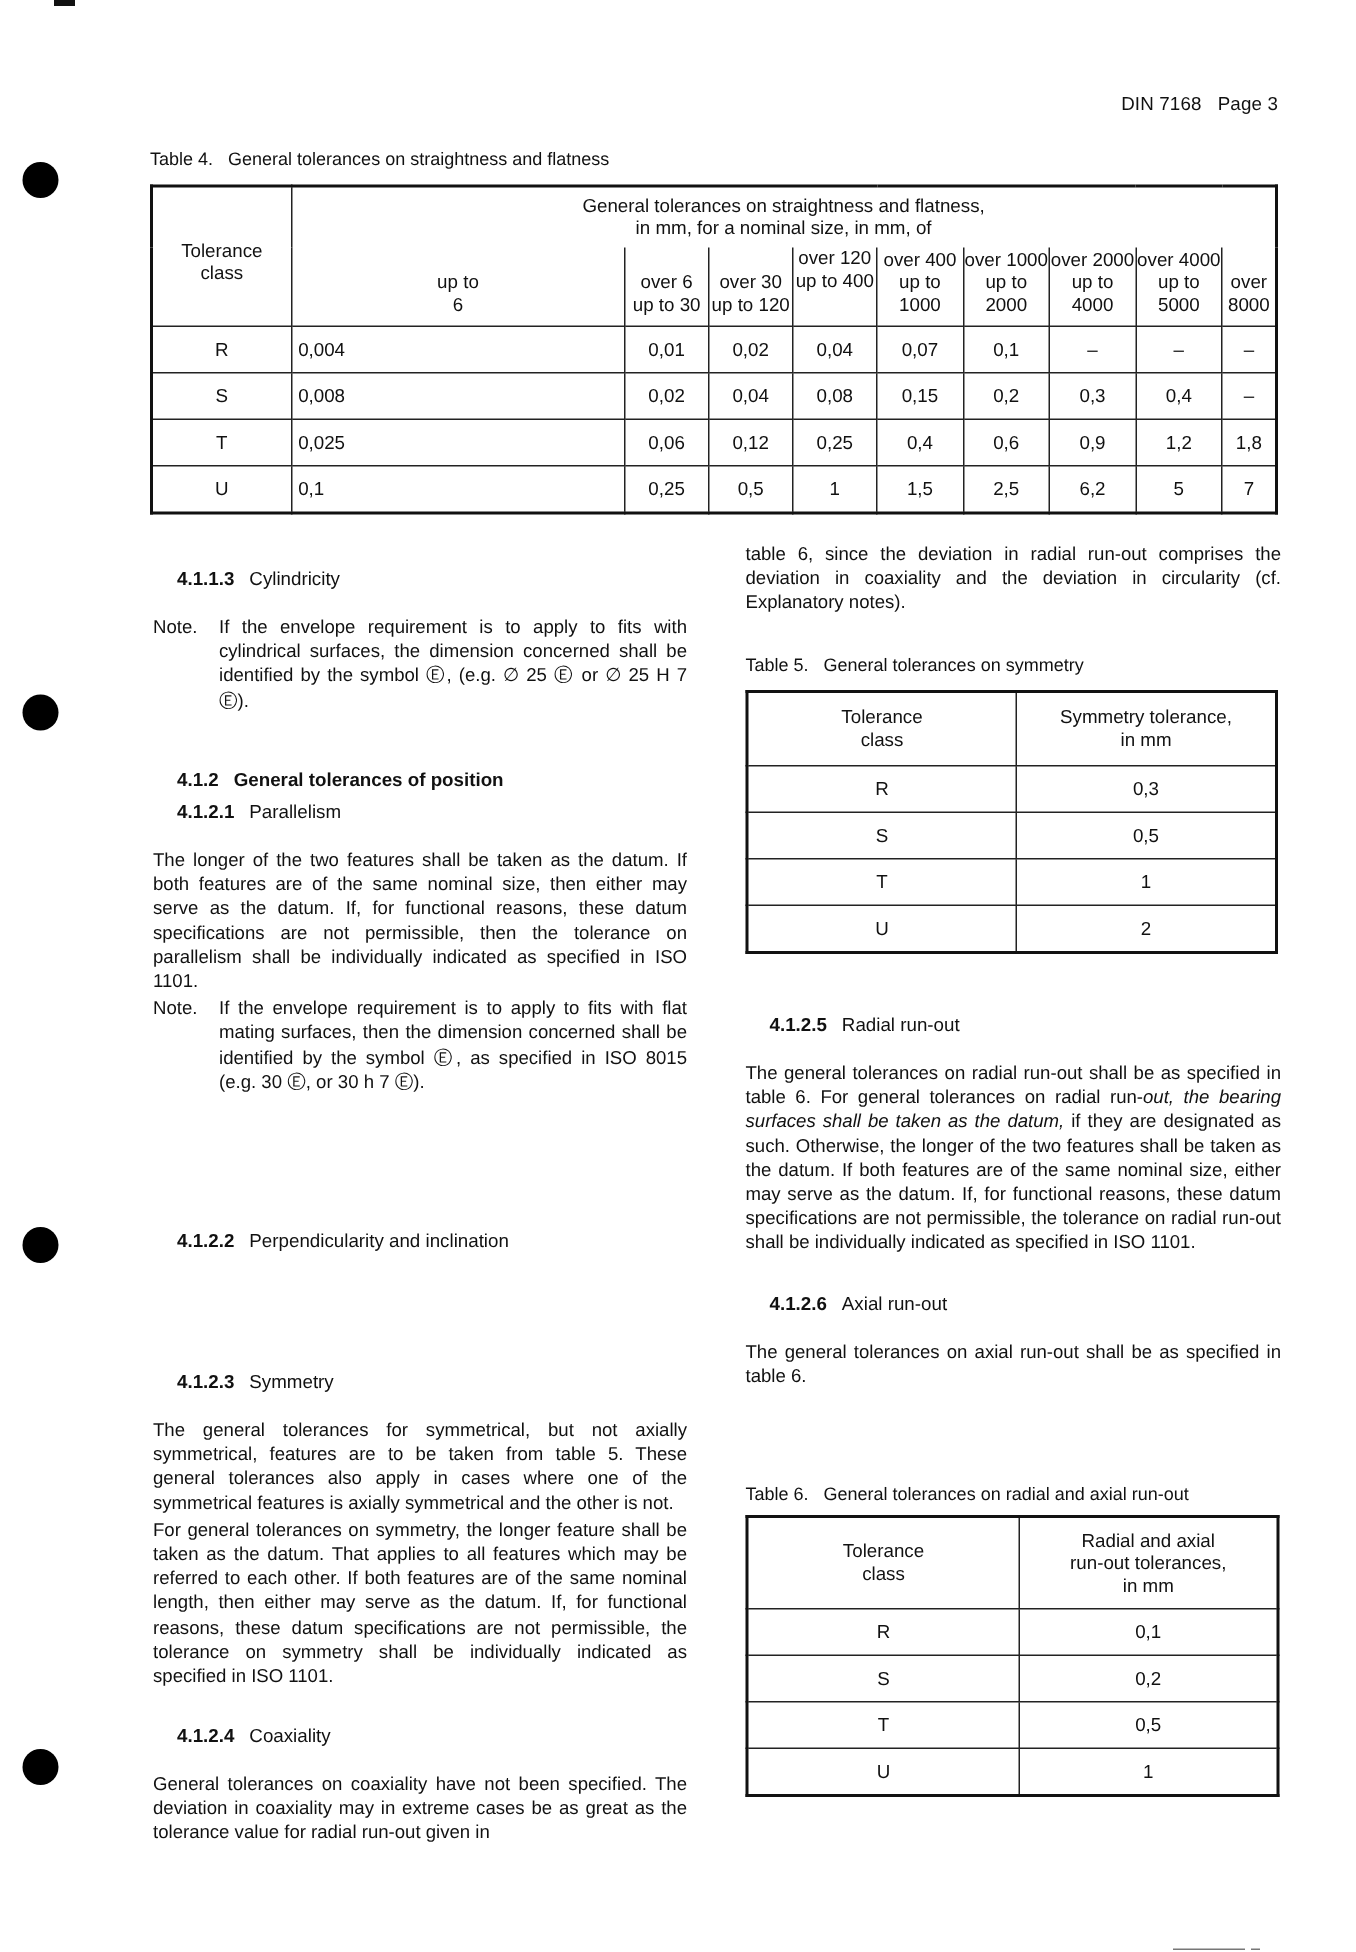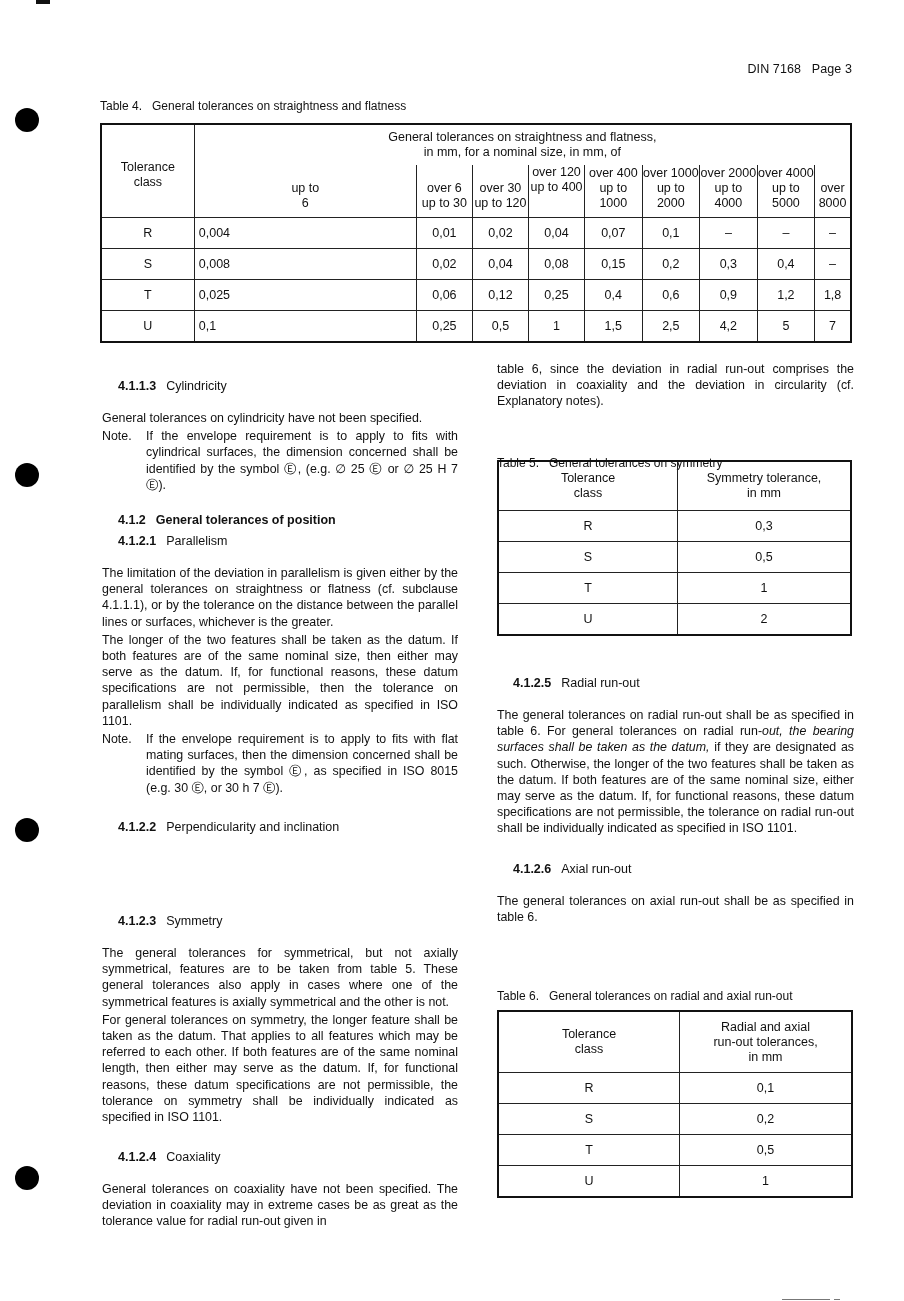--- a/index.html
+++ b/index.html
@@ -133,40 +133,38 @@
     <td>1,8</td>
   </tr>
   <tr class="body">
     <td>U</td>
     <td class="left">0,1</td>
     <td>0,25</td>
     <td>0,5</td>
     <td>1</td>
     <td>1,5</td>
     <td>2,5</td>
-    <td>4,2</td>
+    <td>6,2</td>
     <td>5</td>
     <td>7</td>
   </tr>
 </tbody>
   </table>
 
 <div class="col left" style="top:362px">
   <h4><span class="num">4.1.1.3</span><span>Cylindricity</span></h4>
-  <p style="margin-top:3px">General tolerances on cylindricity have not been specified.</p>
   <p class="note"><span class="lab">Note.</span><span>If the envelope requirement is to apply to fits with cylindrical surfaces, the dimension concerned shall be identified by the symbol Ⓔ, (e.g. ∅ 25 Ⓔ or ∅ 25 H 7 Ⓔ).</span></p>
 </div>
 
 <div class="col left" style="top:496px">
   <h4 class="b"><span class="num">4.1.2</span><span>General tolerances of position</span></h4>
 </div>
 
 <div class="col left" style="top:517px">
   <h4><span class="num">4.1.2.1</span><span>Parallelism</span></h4>
-  <p style="margin-top:3px">The limitation of the deviation in parallelism is given either by the general tolerances on straightness or flatness (cf. subclause 4.1.1.1), or by the tolerance on the distance between the parallel lines or surfaces, whichever is the greater.</p>
   <p>The longer of the two features shall be taken as the datum. If both features are of the same nominal size, then either may serve as the datum. If, for functional reasons, these datum specifications are not permissible, then the tolerance on parallelism shall be individually indicated as specified in ISO 1101.</p>
   <p class="note"><span class="lab">Note.</span><span>If the envelope requirement is to apply to fits with flat mating surfaces, then the dimension concerned shall be identified by the symbol Ⓔ, as specified in ISO 8015 (e.g. 30 Ⓔ, or 30 h 7 Ⓔ).</span></p>
 </div>
 
 <div class="col left" style="top:803px">
   <h4><span class="num">4.1.2.2</span><span>Perpendicularity and inclination</span></h4>
 </div>
 
 <div class="col left" style="top:897px">
   <h4><span class="num">4.1.2.3</span><span>Symmetry</span></h4>
@@ -176,21 +174,21 @@
 
 <div class="col left" style="top:1133px">
   <h4><span class="num">4.1.2.4</span><span>Coaxiality</span></h4>
   <p style="margin-top:3px">General tolerances on coaxiality have not been specified. The deviation in coaxiality may in extreme cases be as great as the tolerance value for radial run-out given in</p>
 </div>
 
 <div class="col right" style="top:361px">
   <p>table 6, since the deviation in radial run-out comprises the deviation in coaxiality and the deviation in circularity (cf. Explanatory notes).</p>
 </div>
 
-<div class="cap" style="left:497px;top:456px">
+<div class="cap" style="left:497px;top:436px">
   <span>Table 5.</span><b>General tolerances on symmetry</b>
 </div>
 <table class="t5">
   <tbody>
       <tr class="hd">
     <td style="width:178px">
           <div>Tolerance</div>
           <div>class</div>
         </td>
     <td>

